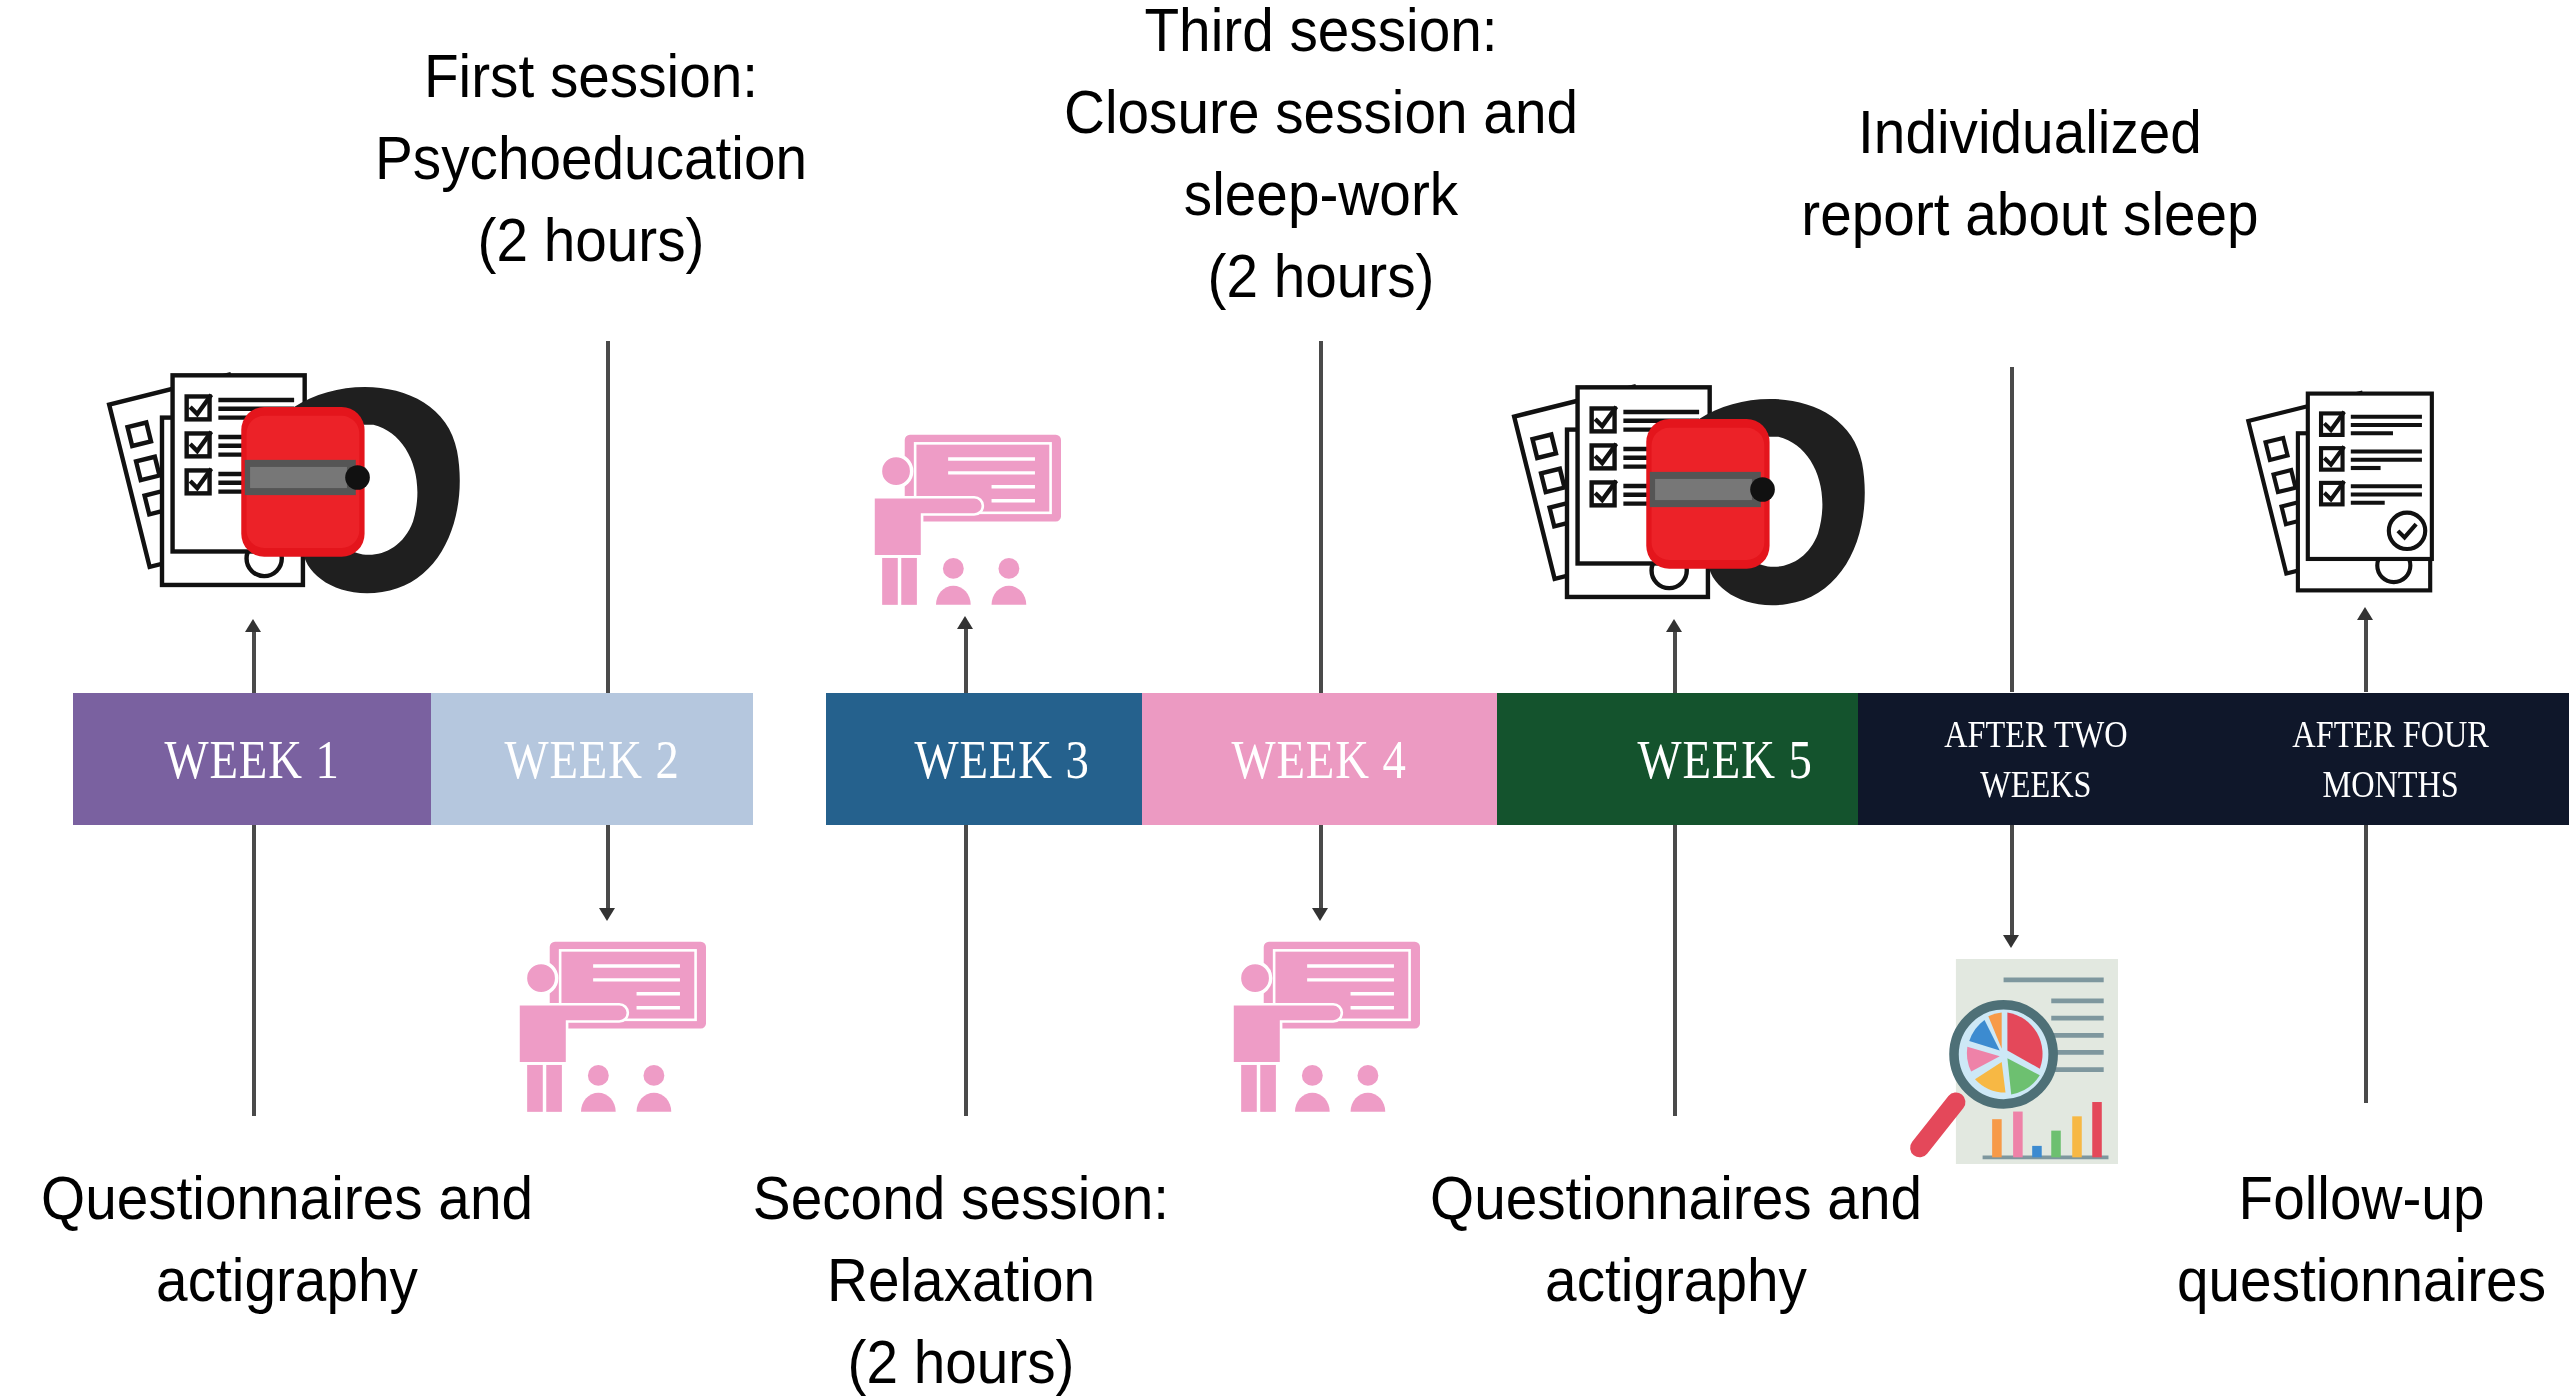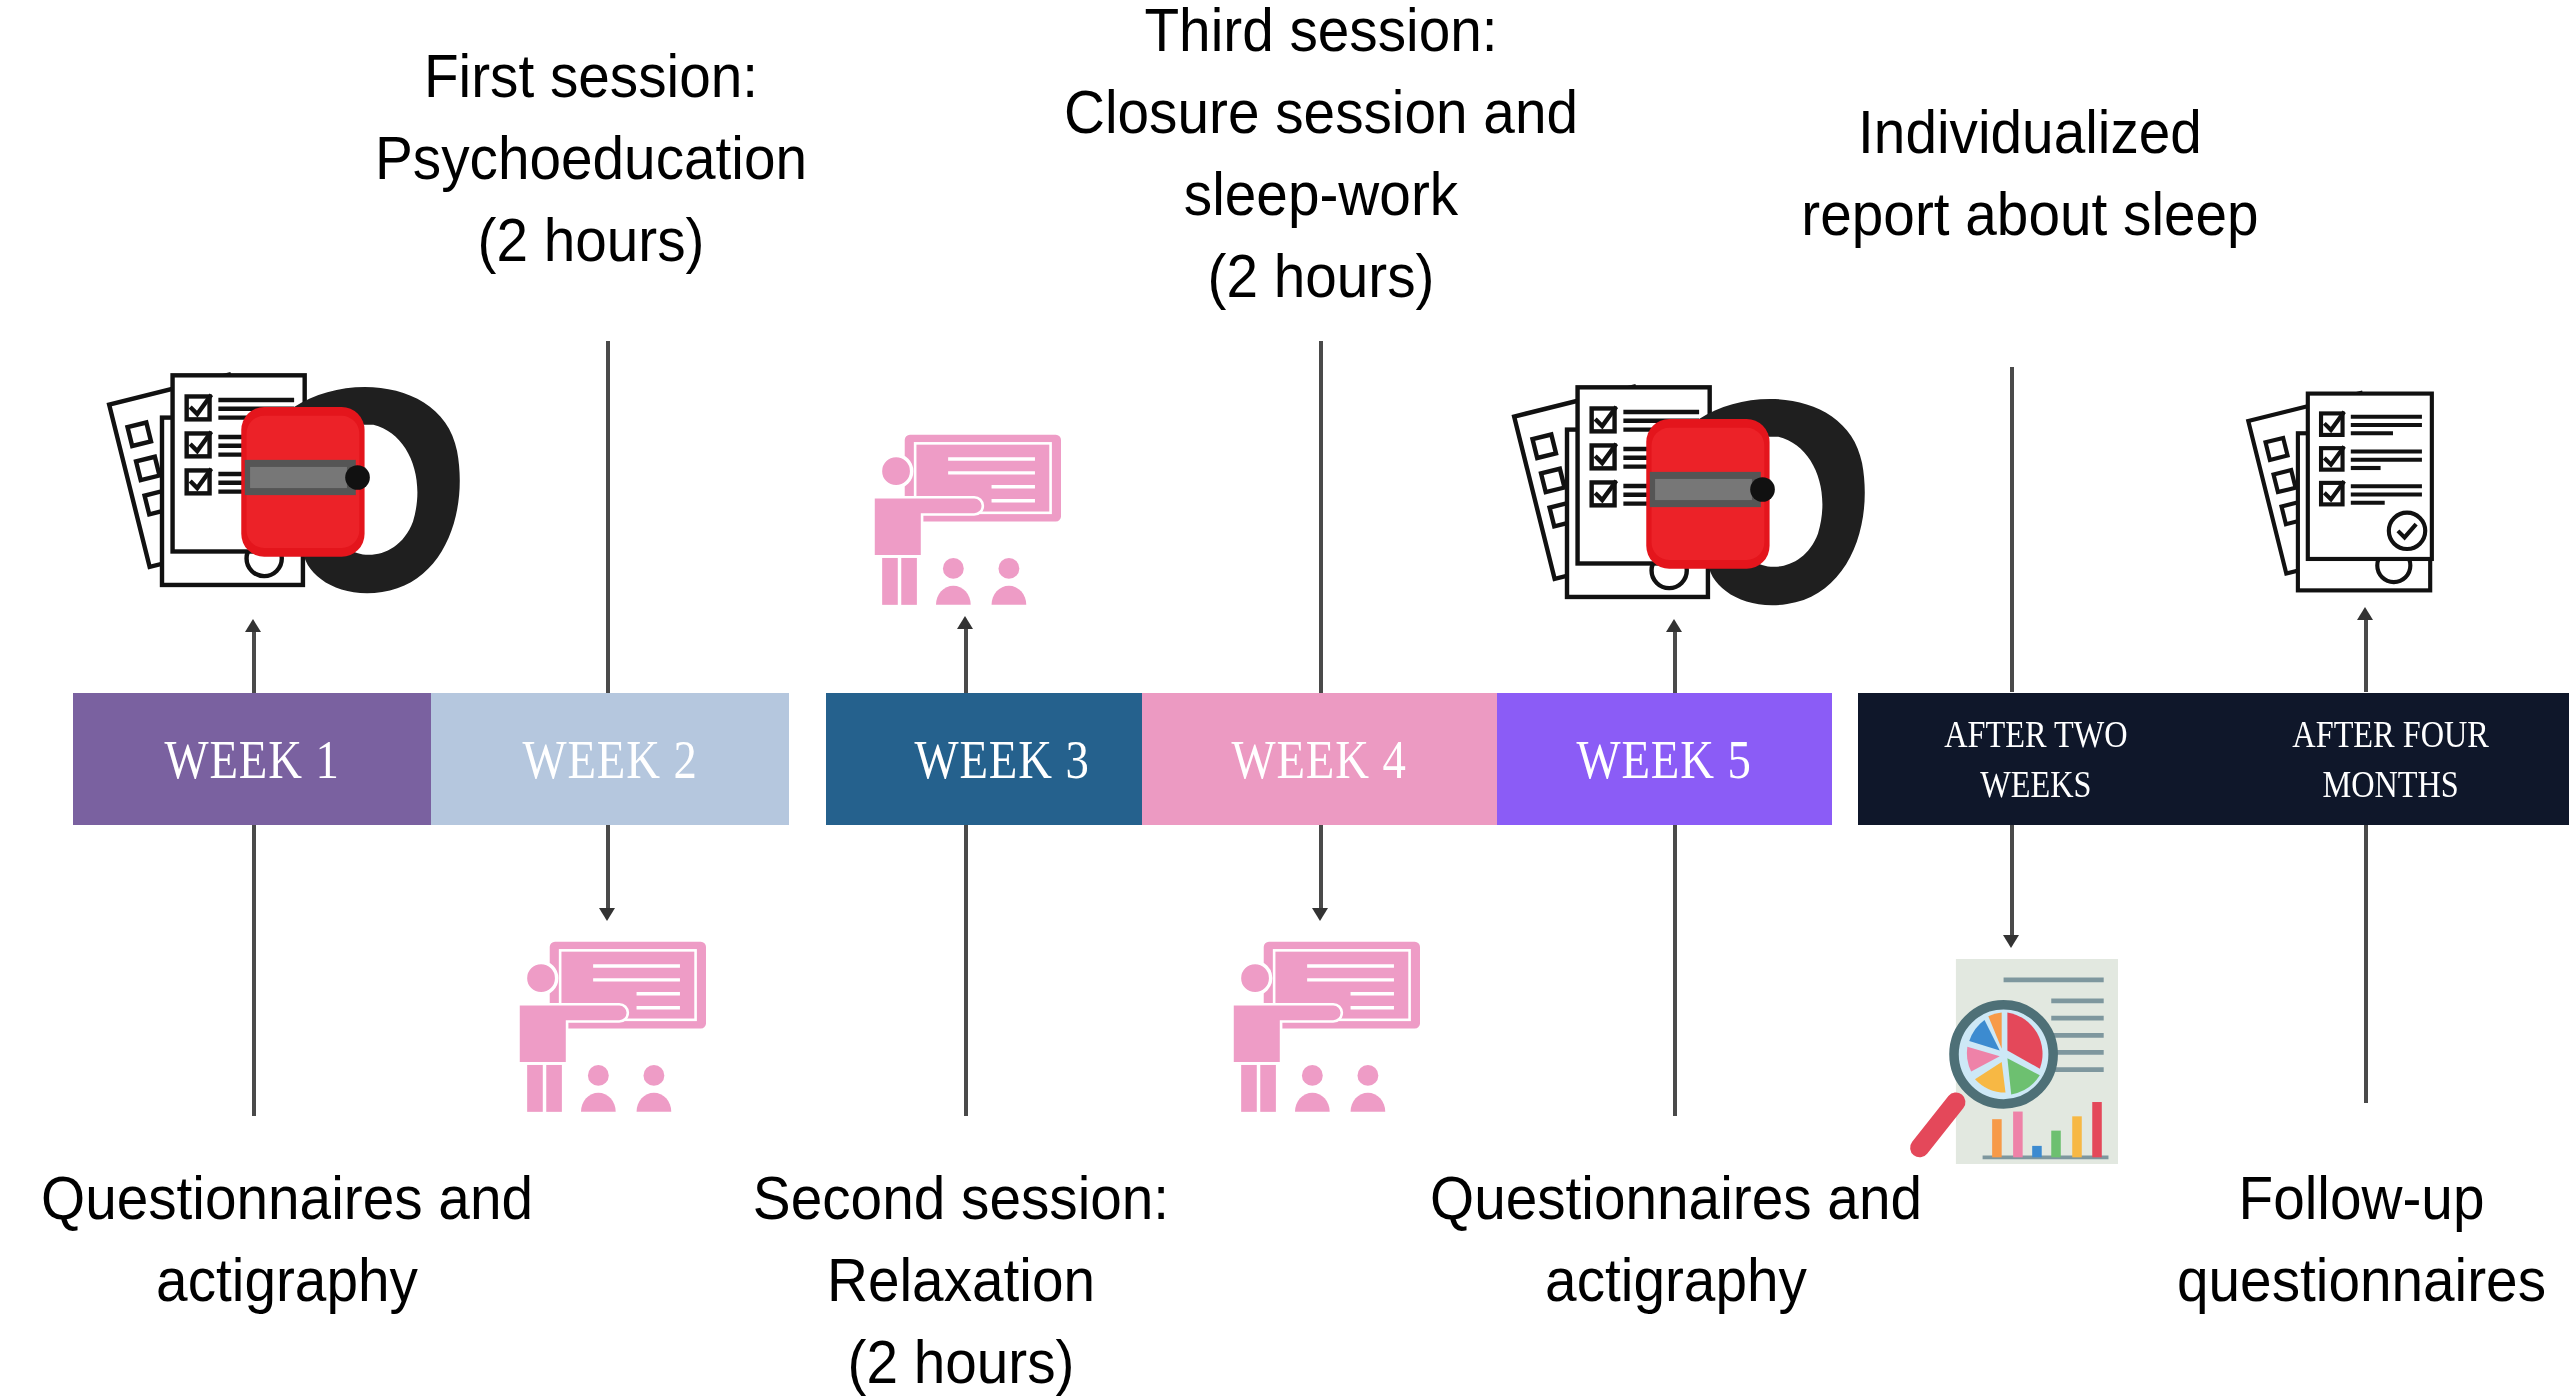--- a/index.html
+++ b/index.html
@@ -55,30 +55,30 @@
 <div class="vline" style="left:966px; top:824px; height:292px;"></div>
 <div class="vline arrow-down" style="left:1321px; top:824px; height:86px;"></div>
 <div class="vline" style="left:1675px; top:824px; height:292px;"></div>
 <div class="vline arrow-down" style="left:2012px; top:824px; height:113px;"></div>
 <div class="vline" style="left:2366px; top:824px; height:279px;"></div>
 
 <div>
   <div class="seg big" style="left:73px; width:358px; background:#7A61A0;">
     <span>WEEK 1</span>
   </div>
-  <div class="seg big" style="left:431px; width:358px; background:#B5C7DE;">
+  <div class="seg big" style="left:431px; width:322px; background:#B5C7DE;">
     <span>WEEK 2</span>
   </div>
   <div class="seg big" style="left:826px; width:353px; background:#25618D;">
     <span>WEEK 3</span>
   </div>
   <div class="seg big" style="left:1142px; width:355px; background:#EC9AC2;justify-content:center;">
     <span>WEEK 4</span>
   </div>
-  <div class="seg big" style="left:1497px; width:335px; background:#8b5cf6;">
+  <div class="seg big" style="left:1497px; width:361px; background:#14532d;padding-left:48px;">
     <span>WEEK 5</span>
   </div>
   <div class="seg small" style="left:1858px; width:356px; background:#0f172a;">
     <span>
       <span style="display:block;transform:none;">AFTER TWO</span>
       <span style="display:block;transform:none;">WEEKS</span>
     </span>
   </div>
   <div class="seg small" style="left:2213px; width:356px; background:#0f172a;">
     <span>

